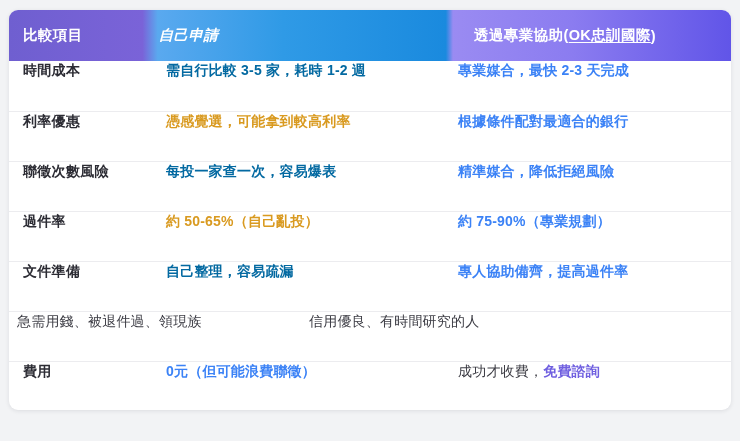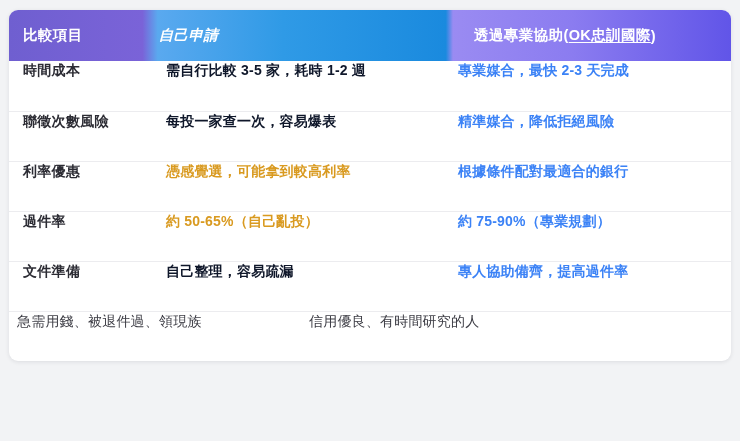--- a/index.html
+++ b/index.html
@@ -95,21 +95,21 @@
     width: 303px;
     padding-left: 19px;
     letter-spacing: 0.2px;
   }
   .td-3 {
     width: 281px;
     padding-left: 8px;
     letter-spacing: 0.2px;
   }
 
-  .c-red    { color: #0f172a; font-weight: bold; }
+  .c-red    { color: #0369a1; font-weight: bold; }
   .c-orange { color: #d99a20; font-weight: bold; }
   .c-green  { color: #3b82f6; font-weight: bold; }
   .c-gray   { color: #3c3c44; font-weight: normal; }
 
   .link-purple {
     color: #6f5fe0;
     font-weight: bold;
   }
 </style>
 </head>
@@ -132,43 +132,51 @@
       </div>
     </div>
 
     <div class="trow first">
       <div class="td td-1">時間成本</div>
       <div class="td td-2 c-red">需自行比較 3-5 家，耗時 1-2 週</div>
       <div class="td td-3 c-green">專業媒合，最快 2-3 天完成</div>
     </div>
 
     <div class="trow">
+      <div class="td td-1">利率優惠</div>
+      <div class="td td-2 c-orange">憑感覺選，可能拿到較高利率</div>
+      <div class="td td-3 c-green">根據條件配對最適合的銀行</div>
+    </div>
+
+    <div class="trow">
       <div class="td td-1">聯徵次數風險</div>
       <div class="td td-2 c-red">每投一家查一次，容易爆表</div>
       <div class="td td-3 c-green">精準媒合，降低拒絕風險</div>
-    </div>
-
-    <div class="trow">
-      <div class="td td-1">利率優惠</div>
-      <div class="td td-2 c-orange">憑感覺選，可能拿到較高利率</div>
-      <div class="td td-3 c-green">根據條件配對最適合的銀行</div>
     </div>
 
     <div class="trow">
       <div class="td td-1">過件率</div>
       <div class="td td-2 c-orange">約 50-65%（自己亂投）</div>
       <div class="td td-3 c-green">約 75-90%（專業規劃）</div>
     </div>
 
     <div class="trow">
       <div class="td td-1">文件準備</div>
       <div class="td td-2 c-red">自己整理，容易疏漏</div>
       <div class="td td-3 c-green">專人協助備齊，提高過件率</div>
     </div>
 
     <div class="trow">
       <div class="td td-3 c-gray">急需用錢、被退件過、領現族</div>
       <div class="td td-2 c-gray">信用優良、有時間研究的人</div>
     </div>
 
+    <div class="trow last">
+      <div class="td td-1">費用</div>
+      <div class="td td-2 c-green">0元（但可能浪費聯徵）</div>
+      <div class="td td-3 c-gray">
+          <span>成功才收費，</span>
+          <span class="link-purple">免費諮詢</span>
+        </div>
+    </div>
 
   </div>
 </div>
 
 </body></html>

